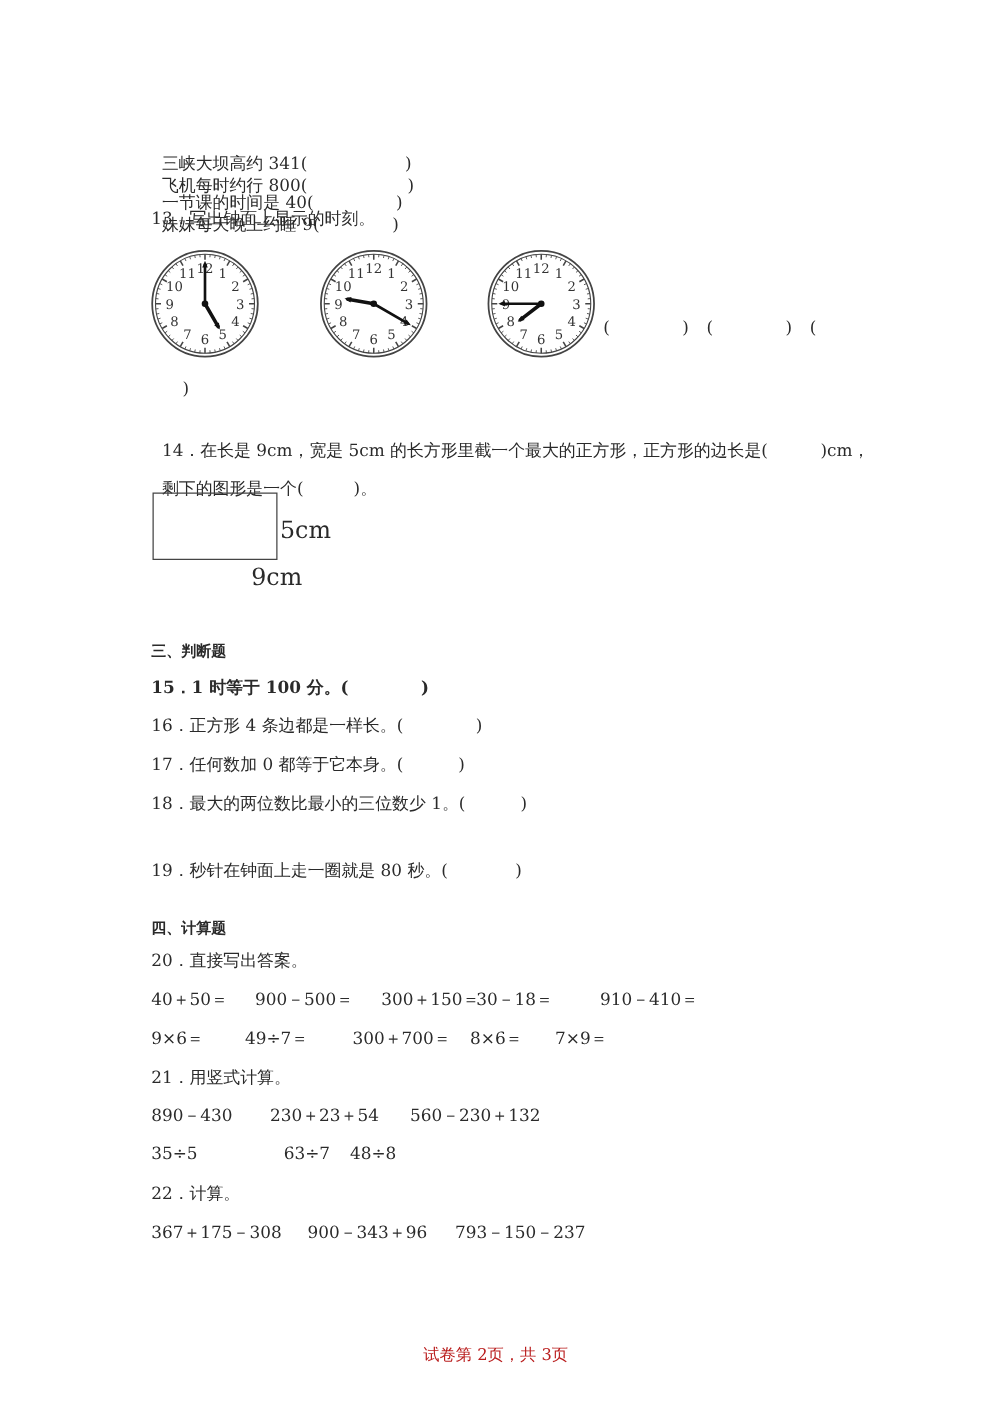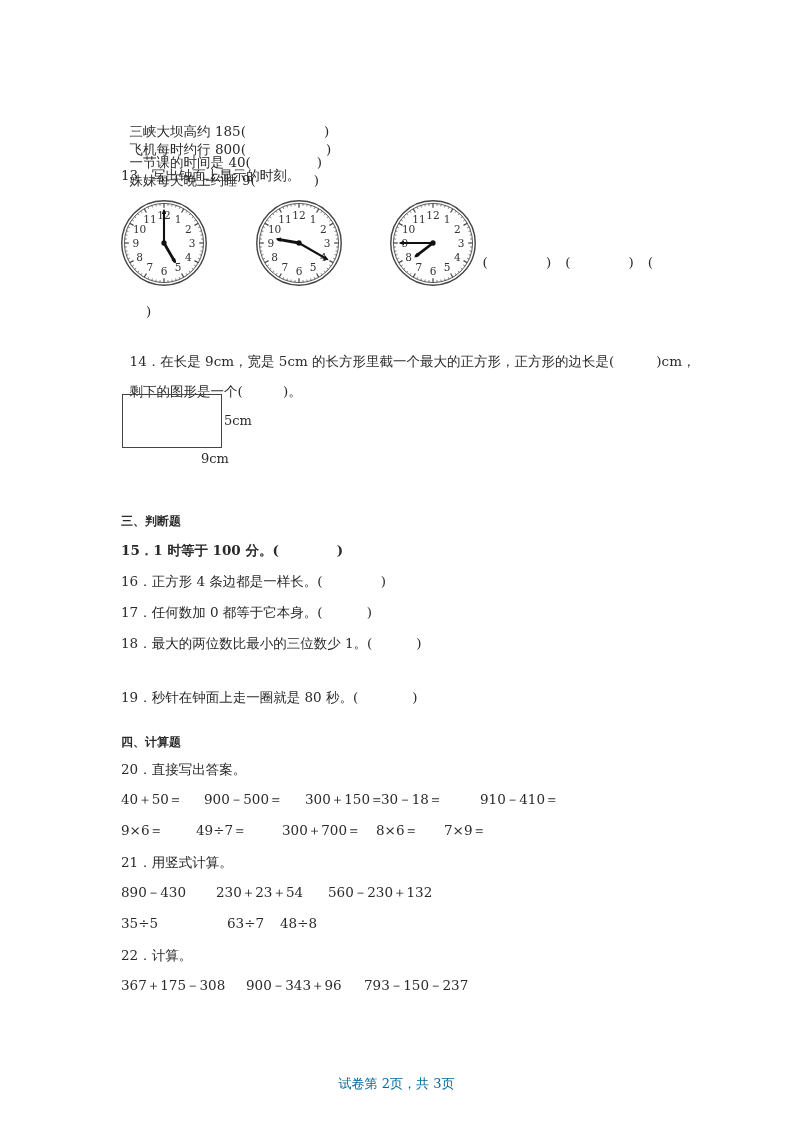--- a/index.html
+++ b/index.html
@@ -6,29 +6,29 @@
     body {
       width: 793px; height: 1122px; position: relative; overflow: hidden;
       font-family: "DejaVu Serif", "Liberation Serif", serif;
       color: #2a2a2a; font-size: 13.5px;
     }
     .line { position: absolute; left: 121px; white-space: pre; line-height: 18px; }
     .section { font-weight: bold; font-family: "DejaVu Sans", "Liberation Sans", sans-serif; font-size: 12px; }
     .blank { display: inline-block; }
     .clock { position: absolute; top: 199px; width: 88px; height: 88px; }
     .rect { position: absolute; left: 122px; top: 394px; width: 100px; height: 54px; border: 1.5px solid #444; box-sizing: border-box; }
-    .dim { position: absolute; font-size: 13px; }
-    .footer { position: absolute; left: 0; width: 793px; top: 1075px; text-align: center; font-size: 13px; color: #0369a1; }
+    .dim { position: absolute; font-size: 19px; }
+    .footer { position: absolute; left: 0; width: 793px; top: 1075px; text-align: center; font-size: 13px; color: #b91c1c; }
     .expr { position: absolute; white-space: pre; }
   </style>
 </head>
 <body>
 
 <div class="line" style="top:104px;">
-  <span>三峡大坝高约 185(</span><span class="blank" style="width:78px;"></span><span>)</span>
+  <span>三峡大坝高约 341(</span><span class="blank" style="width:78px;"></span><span>)</span>
   <span>飞机每时约行 800(</span><span class="blank" style="width:80px;"></span><span>)</span>
 </div>
 <div class="line" style="top:135px;">
   <span>一节课的时间是 40(</span><span class="blank" style="width:66px;"></span><span>)</span>
   <span>妹妹每天晚上约睡 9(</span><span class="blank" style="width:58px;"></span><span>)</span>
 </div>
 
 <div class="line" style="top:166px;">13．写出钟面上显示的时刻。</div>
 
 <svg class="clock" style="left:120px;" viewBox="0 0 100 100">

